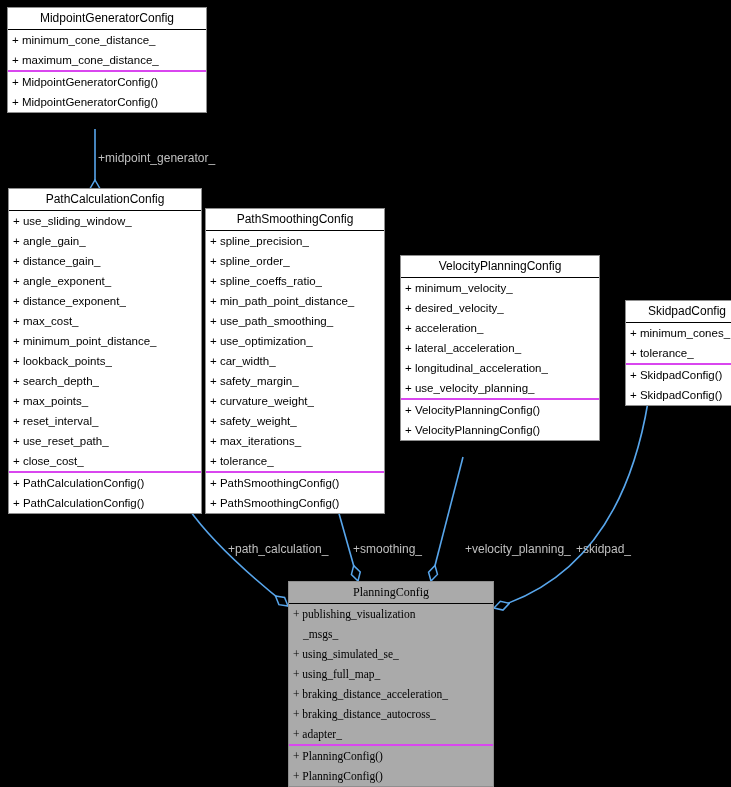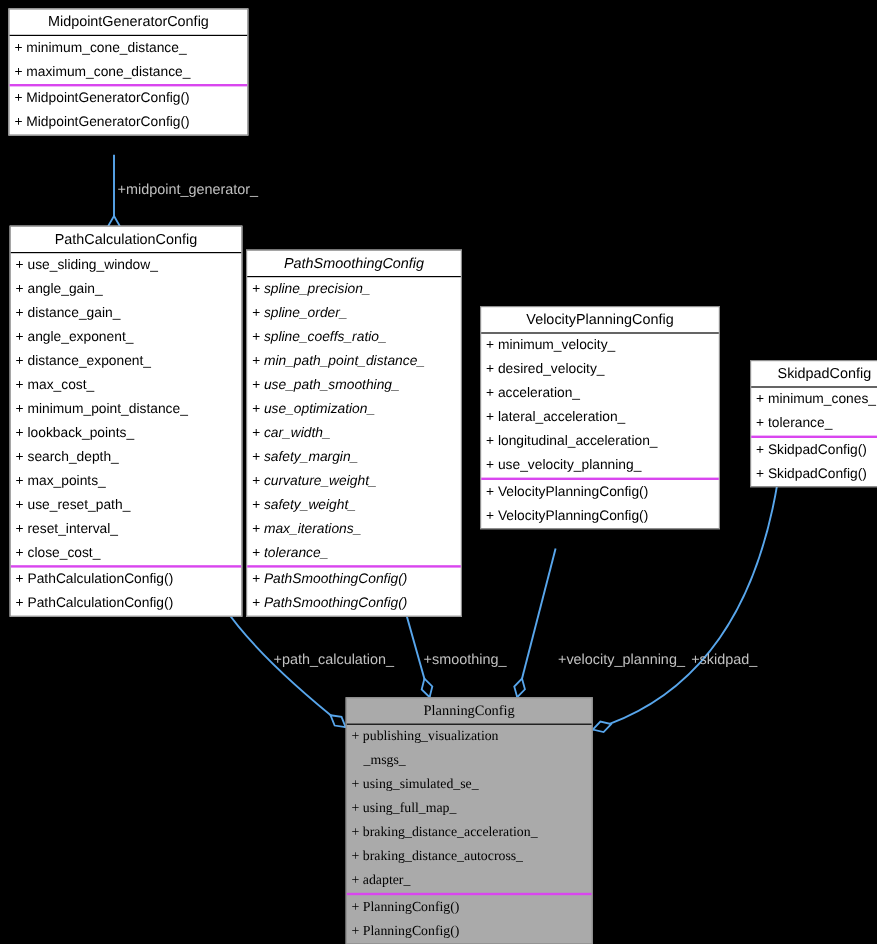--- a/index.html
+++ b/index.html
@@ -105,40 +105,40 @@
       <div class="uml-row">
         <div class="line">+ lookback_points_</div>
       </div>
       <div class="uml-row">
         <div class="line">+ search_depth_</div>
       </div>
       <div class="uml-row">
         <div class="line">+ max_points_</div>
       </div>
       <div class="uml-row">
+        <div class="line">+ reset_interval_</div>
+      </div>
+      <div class="uml-row">
         <div class="line">+ use_reset_path_</div>
       </div>
       <div class="uml-row">
-        <div class="line">+ reset_interval_</div>
-      </div>
-      <div class="uml-row">
         <div class="line">+ close_cost_</div>
       </div>
     </div>
   <div class="uml-section uml-methods">
       <div class="uml-row">
         <div class="line">+ PathCalculationConfig()</div>
       </div>
       <div class="uml-row">
         <div class="line">+ PathCalculationConfig()</div>
       </div>
     </div>
 </div>
 
-<div class="uml-box" style="left:205px;top:208px;width:180px;font-style:italic;">
+<div class="uml-box" style="left:205px;top:208px;width:180px;">
   <div class="uml-title">PathSmoothingConfig</div>
   <div class="uml-section">
       <div class="uml-row">
         <div class="line">+ spline_precision_</div>
       </div>
       <div class="uml-row">
         <div class="line">+ spline_order_</div>
       </div>
       <div class="uml-row">
         <div class="line">+ spline_coeffs_ratio_</div>

